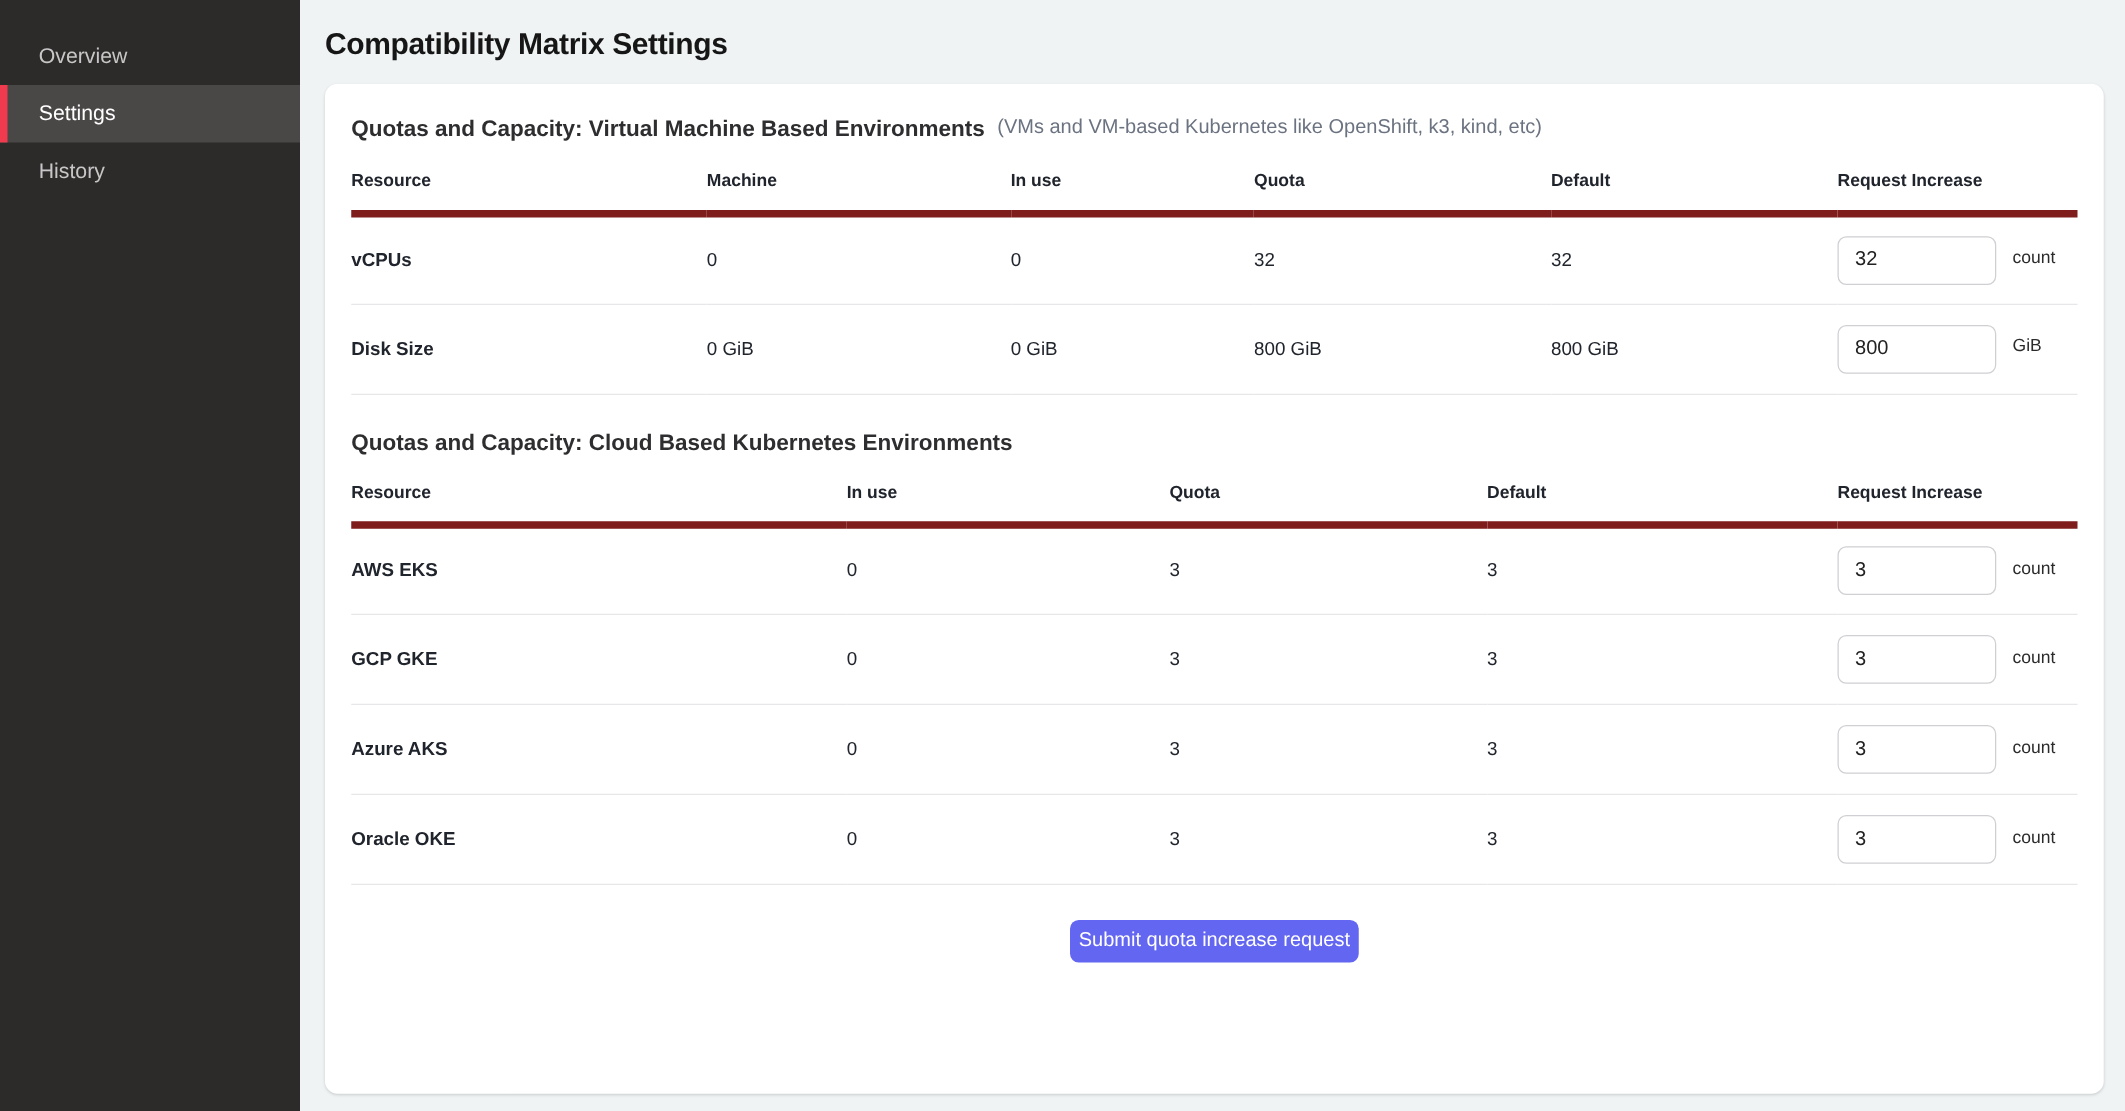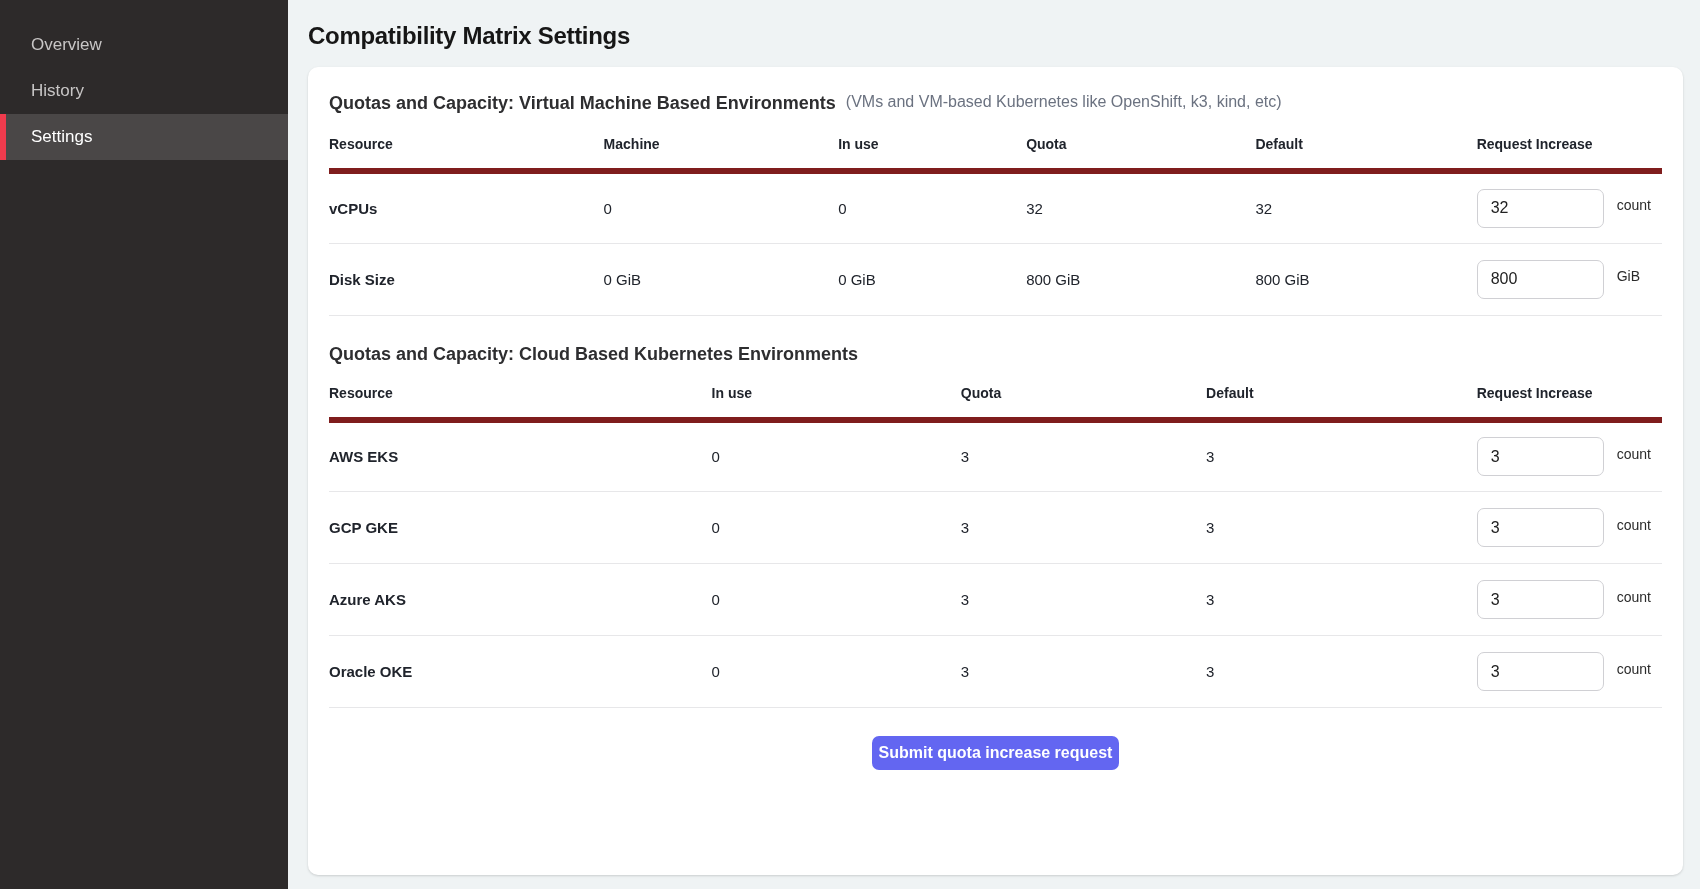--- a/index.html
+++ b/index.html
@@ -1,21 +1,21 @@
 <!DOCTYPE html>
 <html><head>
 <meta charset="utf-8">
 <style>
   * { margin:0; padding:0; box-sizing:border-box; }
   html,body { width:1700px; height:889px; overflow:hidden; }
   body { font-family:"Liberation Sans", sans-serif; background:#eff3f4; }
   .app { display:flex; width:1700px; height:889px; }
 
   
-  .sidebar { width:288px; flex-shrink:0; background:#2d2a2a; padding-top:22px; }
+  .sidebar { width:240px; flex-shrink:0; background:#2d2a2a; padding-top:22px; }
   .nav-item {
     height:46px; display:flex; align-items:center;
     border-left:6px solid transparent; padding-left:25px;
     color:#c8c6c6; font-size:17px; cursor:pointer;
   }
   .nav-item.active { background:#4a4747; border-left-color:#ef3b4d; color:#ffffff; }
 
   
   .main { flex:1; padding:14px 17px 0 20px; }
   .page-title { font-size:24px; font-weight:bold; color:#161616; letter-spacing:-0.3px; margin:8px 0 17px; }
@@ -44,33 +44,33 @@
   .req-input {
     width:127px; height:39px; border:1px solid #d0d0d4; border-radius:7px;
     font-family:"Liberation Sans", sans-serif; font-size:16px; color:#222;
     padding:0 10px 0 13px; background:#fff; outline:none;
   }
   .unit { font-size:14px; color:#2b2b2b; position:relative; top:-3px; }
 
   .submit-wrap { text-align:center; margin-top:28px; }
   .submit-btn {
     background:#6366f1; color:#ffffff; border:none; border-radius:7px;
-    font-family:"Liberation Sans", sans-serif; font-size:16px; font-weight:bold;
+    font-family:"Liberation Sans", sans-serif; font-size:16px; font-weight:normal;
     padding:8px 7px; cursor:pointer;
   }
 </style>
 </head>
 <body>
 
 <div class="app">
 
   <aside class="sidebar">
     <div class="nav-item">Overview</div>
+    <div class="nav-item active">Settings</div>
     <div class="nav-item">History</div>
-    <div class="nav-item active">Settings</div>
   </aside>
 
   <main class="main">
     <h1 class="page-title">Compatibility Matrix Settings</h1>
 
     <div class="card">
 
       <div class="section-head head-vm">
         <span class="section-title">Quotas and Capacity: Virtual Machine Based Environments</span>
         <span class="section-subtitle">(VMs and VM-based Kubernetes like OpenShift, k3, kind, etc)</span>

